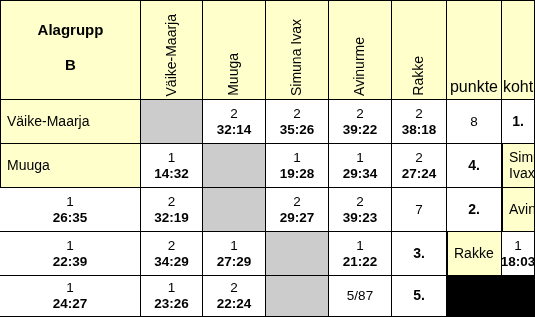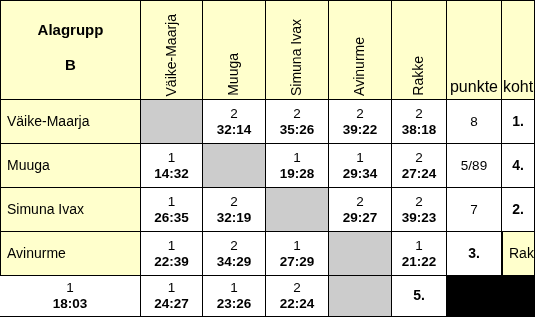--- a/index.html
+++ b/index.html
@@ -149,21 +149,20 @@
     <span class="res">19:28</span>
   </div>
   <div class="cell white score">
     <span class="pts">1</span>
     <span class="res">29:34</span>
   </div>
   <div class="cell white score">
     <span class="pts">2</span>
     <span class="res">27:24</span>
   </div>
-  <div class="cell white pk">5/89</div>
   <div class="cell white kt">4.</div>
 
   <div class="cell yel team">Simuna Ivax</div>
   <div class="cell white score">
     <span class="pts">1</span>
     <span class="res">26:35</span>
   </div>
   <div class="cell white score">
     <span class="pts">2</span>
     <span class="res">32:19</span>
@@ -211,15 +210,16 @@
   </div>
   <div class="cell white score">
     <span class="pts">1</span>
     <span class="res">23:26</span>
   </div>
   <div class="cell white score">
     <span class="pts">2</span>
     <span class="res">22:24</span>
   </div>
   <div class="cell gray"></div>
+  <div class="cell white pk">5/87</div>
   <div class="cell white kt">5.</div>
 
 </div>
 
 </body></html>

